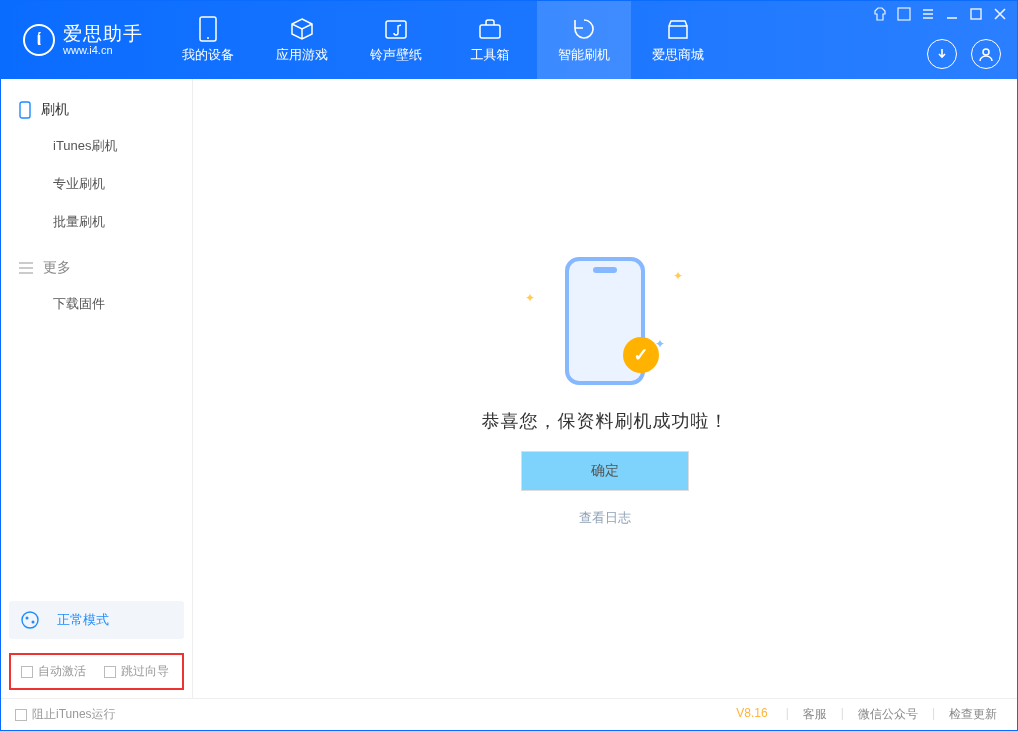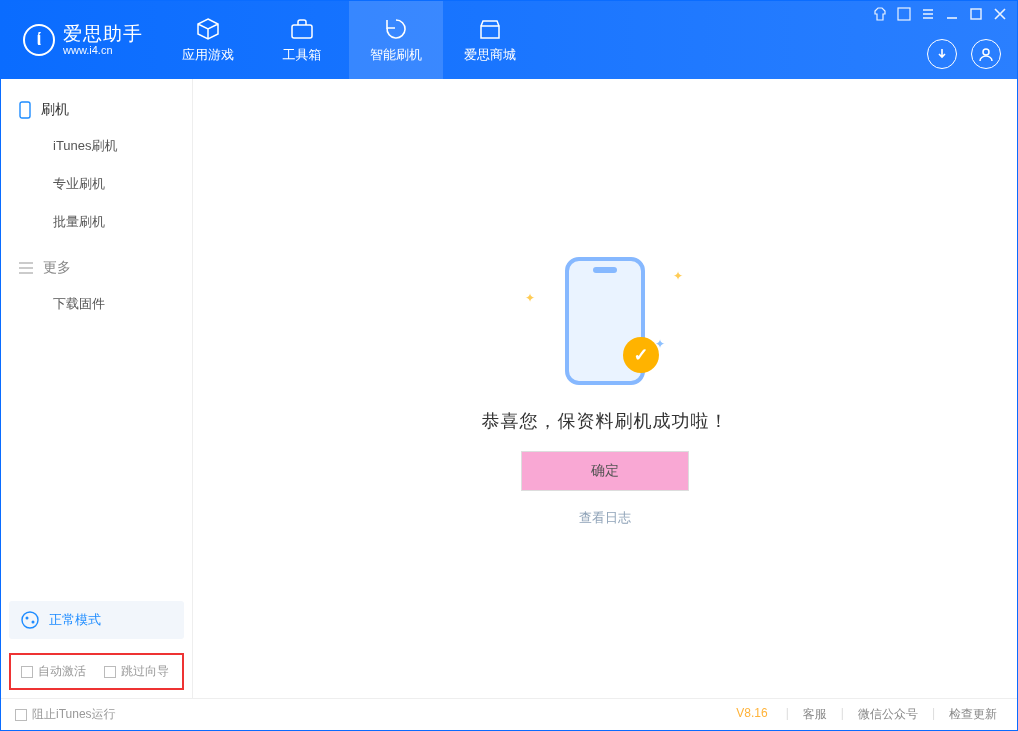--- a/index.html
+++ b/index.html
@@ -23,38 +23,38 @@
 .circ-btn { width: 30px; height: 30px; border: 1.6px solid #fff; border-radius: 50%; display: flex; align-items: center; justify-content: center; cursor: pointer; }
 
 
 .body { flex: 1; display: flex; overflow: hidden; }
 .sidebar { width: 192px; border-right: 1px solid #eee; display: flex; flex-direction: column; padding-top: 14px; }
 .side-section-header { display: flex; align-items: center; gap: 10px; padding: 8px 18px; color: #333; font-size: 14px; font-weight: 500; }
 .side-phone-icon { color: #1e8cff; }
 .side-item { padding: 10px 18px 10px 52px; font-size: 13px; color: #555; cursor: pointer; }
 .side-item.selected { color: #1e8cff; }
 .side-spacer { flex: 1; }
-.mode-box { margin: 8px; background: #f2f6fb; border-radius: 3px; padding: 10px 12px; display: flex; align-items: center; gap: 10px; color: #1e8cff; font-size: 13px; }
+.mode-box { margin: 8px; background: #f2f6fb; border-radius: 3px; padding: 10px 12px; display: flex; align-items: center; gap: 18px; color: #1e8cff; font-size: 13px; }
 .device-box { margin: 0 8px 8px 8px; background: #f2f6fb; border-radius: 3px; padding: 10px 12px; }
 .dev-row1 { display: flex; align-items: center; gap: 8px; color: #1e8cff; font-size: 13px; font-weight: 500; }
 .dev-cap { display: inline-block; margin: 6px 0 4px 24px; padding: 1px 10px; border: 1px solid #8cc0ff; border-radius: 10px; color: #1e8cff; font-size: 11px; }
 .dev-type { margin-left: 24px; color: #aaa; font-size: 11px; }
 .checkbox-row { border: 2px solid #e33; margin: 6px 8px 8px 8px; padding: 8px 10px; display: flex; gap: 18px; font-size: 12px; color: #999; }
 .cb-item { display: flex; align-items: center; gap: 5px; cursor: pointer; }
 .cb-box { width: 12px; height: 12px; border: 1px solid #bbb; background: #fff; }
 
 
 .main { flex: 1; display: flex; flex-direction: column; align-items: center; justify-content: center; gap: 18px; }
 .hero { position: relative; width: 180px; height: 140px; display: flex; align-items: center; justify-content: center; }
 .phone-rect { width: 80px; height: 128px; border: 4px solid #86b8ff; border-radius: 14px; background: #eaf3ff; position: relative; }
 .phone-rect::before { content: ""; position: absolute; top: 6px; left: 50%; transform: translateX(-50%); width: 24px; height: 6px; background: #86b8ff; border-radius: 3px; }
 .check-badge { position: absolute; right: 36px; bottom: 18px; width: 36px; height: 36px; border-radius: 50%; background: #ffb300; display: flex; align-items: center; justify-content: center; color: #fff; font-size: 18px; font-weight: bold; }
 .spark { position: absolute; color: #ffcc55; font-size: 12px; }
 .msg { font-size: 18px; color: #333; letter-spacing: 1px; }
-.confirm-btn { border: 1px solid #ddd; background: #f9a8d4; padding: 10px 69px; font-size: 14px; color: #555; cursor: pointer; }
+.confirm-btn { border: 1px solid #ddd; background: #7dd3fc; padding: 10px 69px; font-size: 14px; color: #555; cursor: pointer; }
 .log-link { color: #8fa3b8; font-size: 13px; cursor: pointer; }
 
 
 .footer { height: 32px; border-top: 1px solid #eee; display: flex; align-items: center; padding: 0 14px; font-size: 12px; color: #999; }
 .footer .cb-item { color: #999; }
 .footer-right { margin-left: auto; display: flex; align-items: flex-start; gap: 8px; }
 .footer-right .fr-link { color: #888; cursor: pointer; padding: 0 6px; }
 .footer-right .divider { color: #ddd; }
 .version { color: #ffb33a; margin-right: 10px; }
 
@@ -70,25 +70,43 @@
       <div class="logo-circle">ί</div>
       <div class="logo-text">
         <div class="logo-title">爱思助手</div>
         <div class="logo-url">www.i4.cn</div>
       </div>
     </div>
 
     <div class="tabs-row">
       <div class="header-tab">
         <span class="tab-icon">
+            <svg width="18" height="26" viewBox="0 0 18 26">
+              <rect x="1" y="1" width="16" height="24" rx="2" fill="none" stroke="#fff" stroke-width="1.5"></rect>
+              <circle cx="9" cy="22" r="1" fill="#fff"></circle>
+            </svg>
+          </span>
+        <span>我的设备</span>
+      </div>
+      <div class="header-tab">
+        <span class="tab-icon">
             <svg width="24" height="24" viewBox="0 0 24 24">
               <path d="M12 2 L22 7 L22 17 L12 22 L2 17 L2 7 Z M2 7 L12 12 L22 7 M12 12 L12 22" fill="none" stroke="#fff" stroke-width="1.5"></path>
             </svg>
           </span>
         <span>应用游戏</span>
+      </div>
+      <div class="header-tab">
+        <span class="tab-icon">
+            <svg width="24" height="22" viewBox="0 0 24 22">
+              <rect x="2" y="3" width="20" height="17" rx="2" fill="none" stroke="#fff" stroke-width="1.5"></rect>
+              <path d="M10 15 a2 2 0 1 0 4 0 V8 l3 -1" fill="none" stroke="#fff" stroke-width="1.5"></path>
+            </svg>
+          </span>
+        <span>铃声壁纸</span>
       </div>
       <div class="header-tab">
         <span class="tab-icon">
             <svg width="24" height="22" viewBox="0 0 24 22">
               <rect x="2" y="7" width="20" height="13" rx="2" fill="none" stroke="#fff" stroke-width="1.5"></rect>
               <path d="M8 7 V4 a2 2 0 0 1 2 -2 h4 a2 2 0 0 1 2 2 V7" fill="none" stroke="#fff" stroke-width="1.5"></path>
             </svg>
           </span>
         <span>工具箱</span>
       </div>

